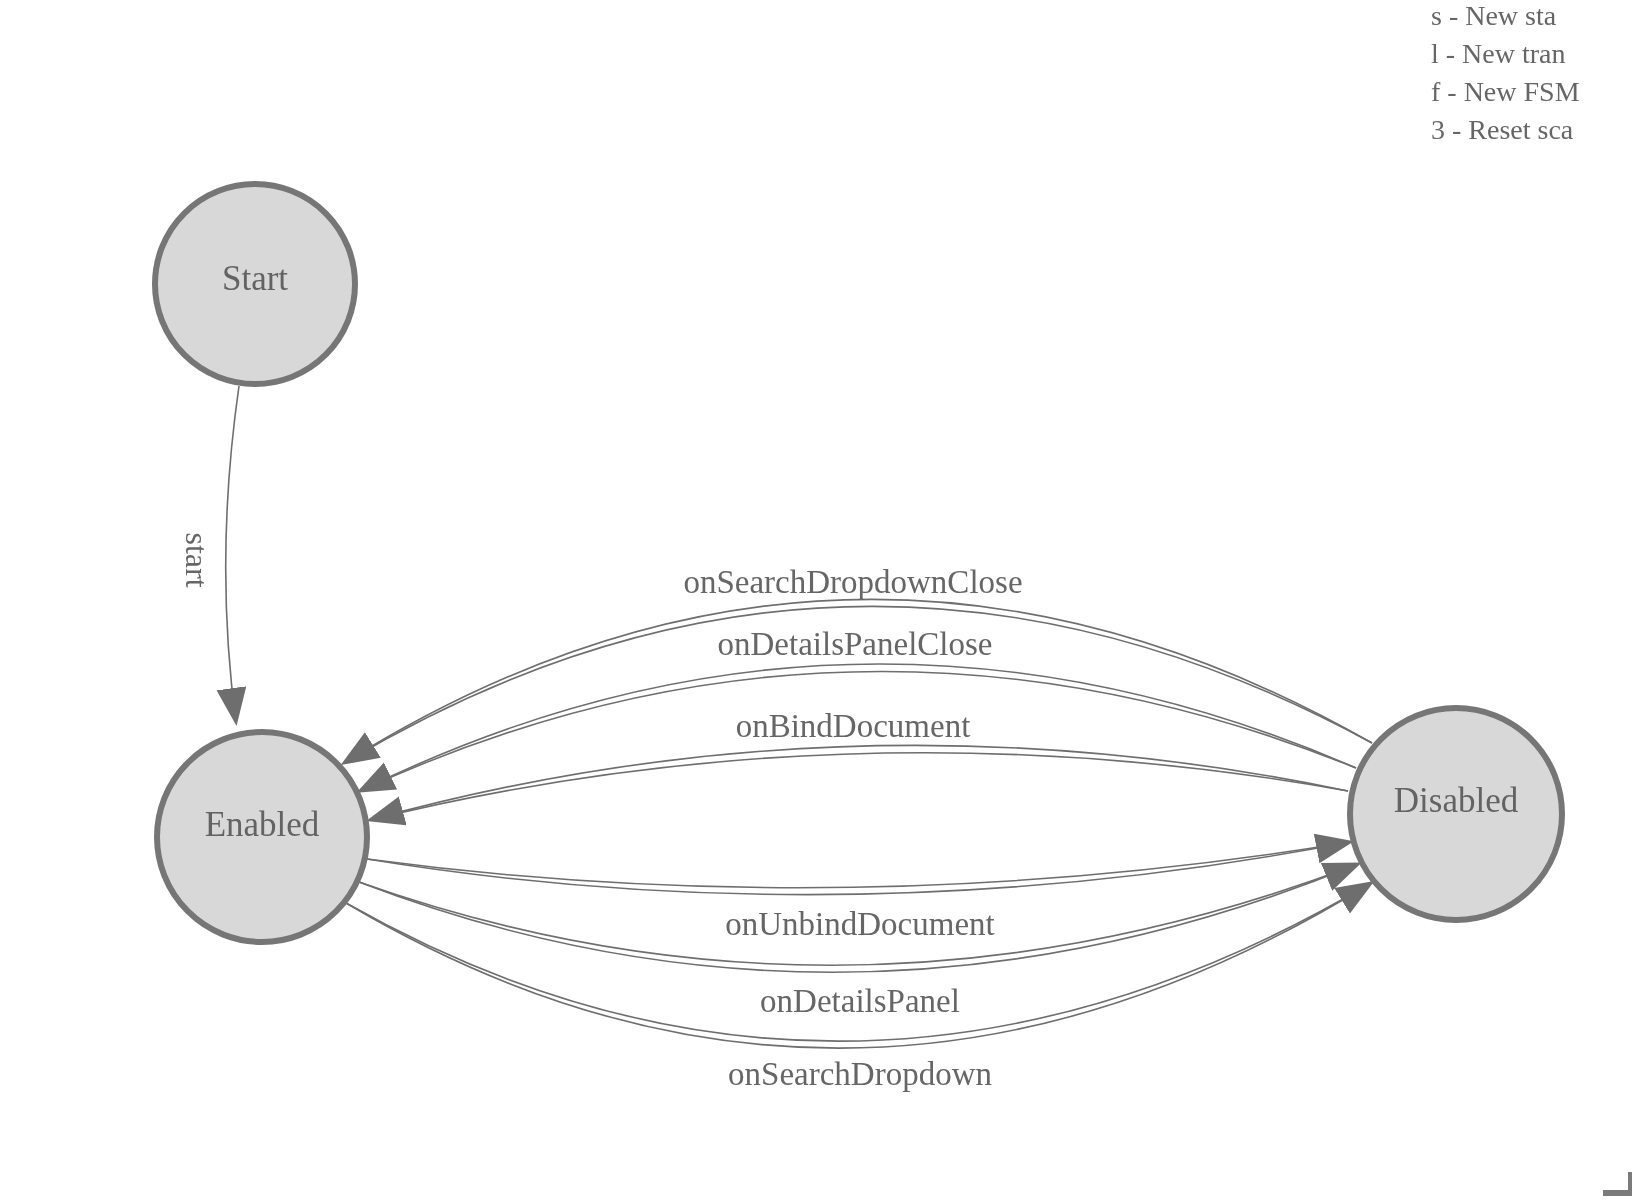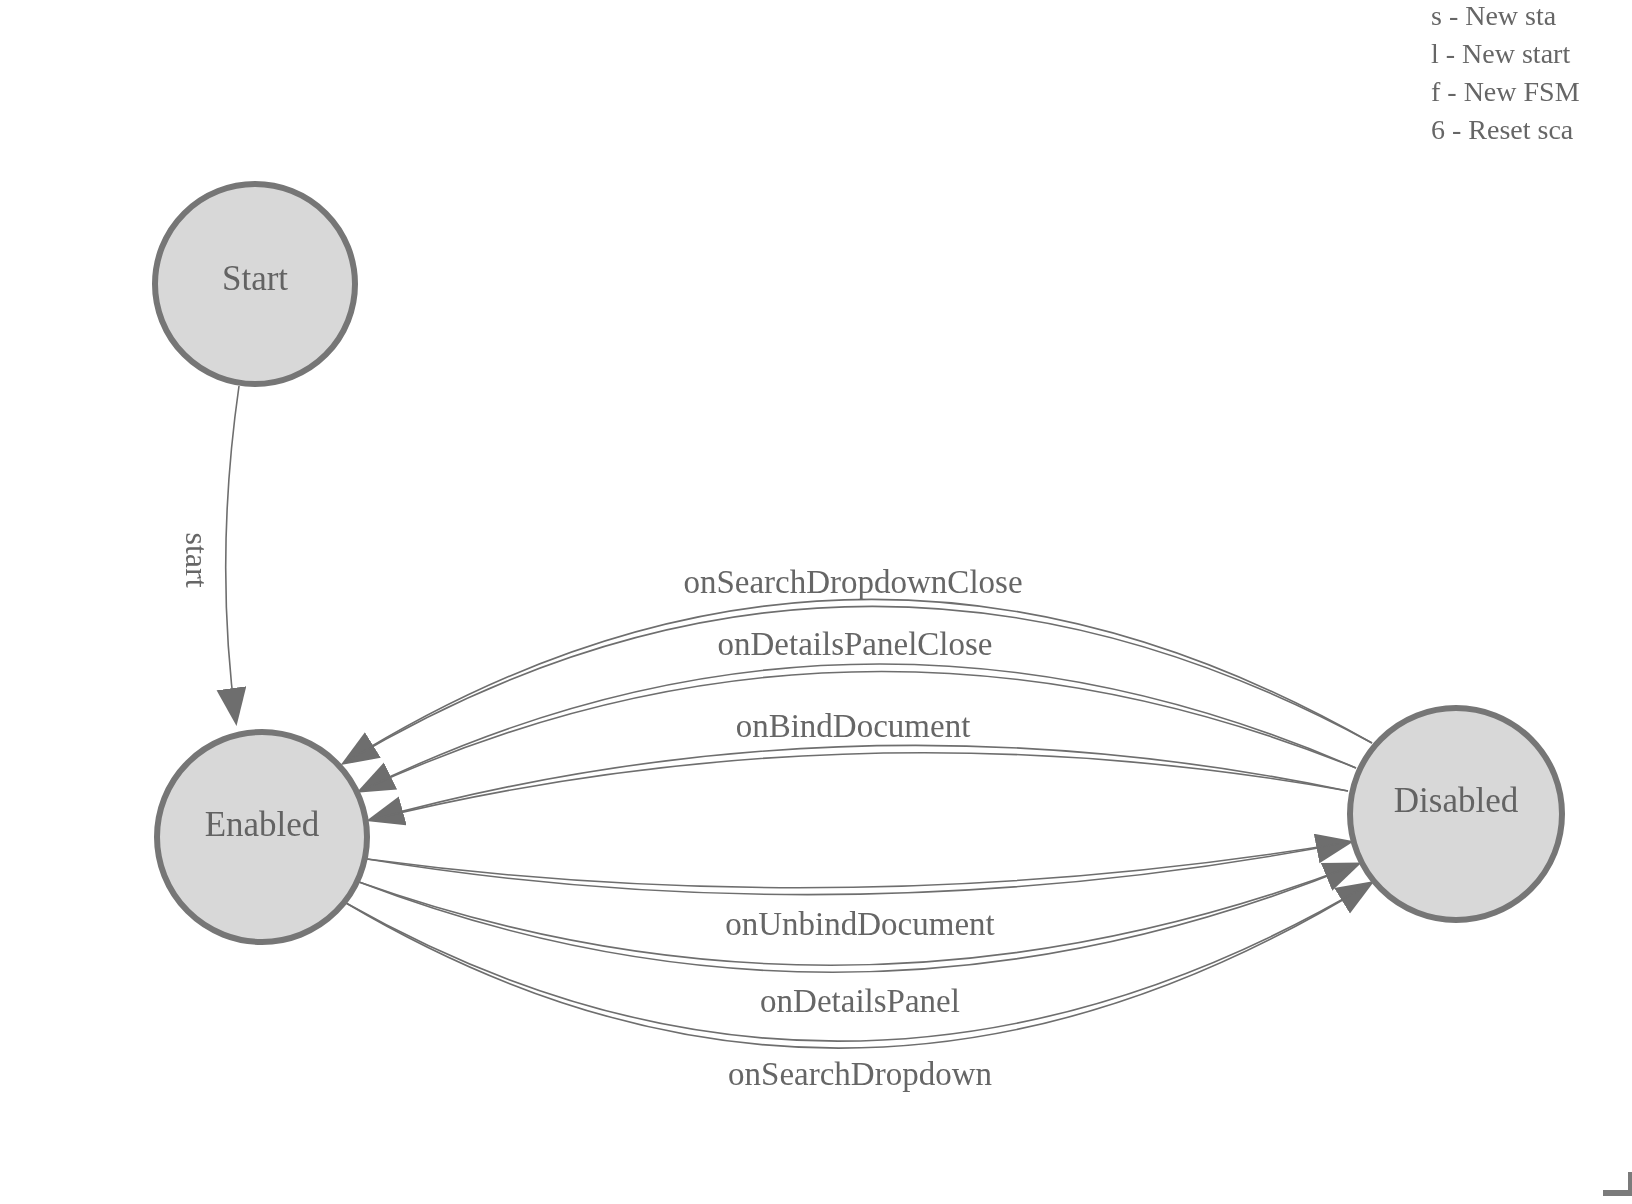--- a/index.html
+++ b/index.html
@@ -96,18 +96,18 @@
     </g>
 
     <g>
       <rect class="corner-piece" x="1603" y="1190" width="29" height="6"></rect>
       <rect class="corner-piece" x="1628" y="1172" width="4" height="24"></rect>
     </g>
   </svg>
 
   <div id="legend">
     <div>s - New sta</div>
-    <div>l - New start</div>
+    <div>l - New tran</div>
     <div>f - New FSM</div>
-    <div>6 - Reset sca</div>
+    <div>3 - Reset sca</div>
   </div>
 
 </div>
 
 </body></html>

